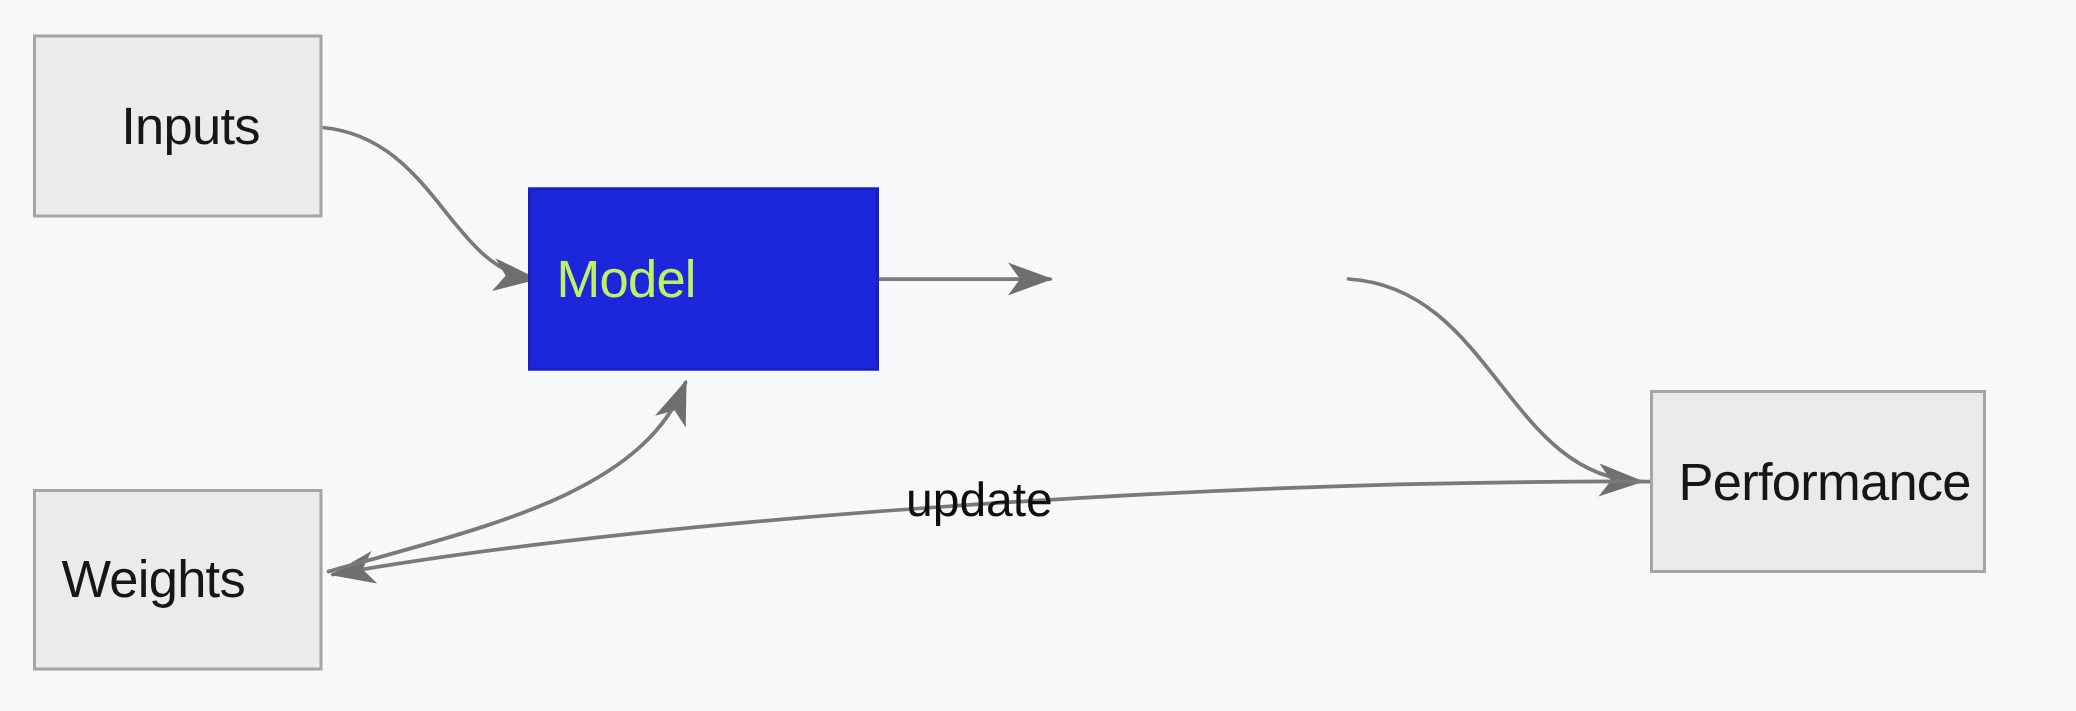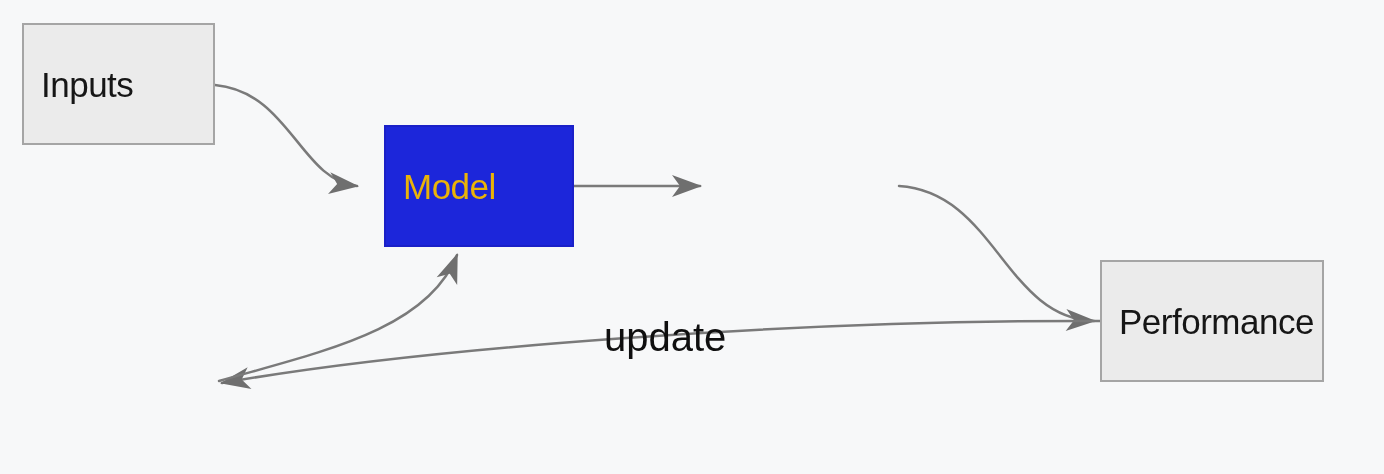--- a/index.html
+++ b/index.html
@@ -33,42 +33,42 @@
     border: 2px solid #a5a5a5;
     background: #ebebeb;
     color: #161616;
     display: flex;
     align-items: center;
     font-size: 35px;
     letter-spacing: -0.5px;
     padding-left: 17px;
     line-height: 1;
   }
-  .node-inputs      { left: 22px;   top: 23px;  width: 193px; height: 122px; }
-  .node-model       { left: 384px;  top: 125px; width: 190px; height: 122px;
-                      background: #1c26da; border-color: #1a20c8; color: #eab308; }
+  .node-inputs      { left: 22px;   top: 23px;  width: 193px; height: 122px; justify-content: center; }
+  .node-model       { left: 352px;  top: 125px; width: 234px; height: 122px;
+                      background: #1c26da; border-color: #1a20c8; color: #bef264; }
   .node-results     { left: 705px;  top: 125px; width: 194px; height: 122px;
                       align-items: flex-start; padding-top: 9px; }
   .node-weights     { left: 22px;   top: 326px; width: 193px; height: 121px; }
   .node-performance { left: 1100px; top: 260px; width: 224px; height: 122px; }
   .fold-corner {
     position: absolute;
     right: 6px;
     bottom: 5px;
     width: 16px;
     height: 15px;
     border-top: 2px solid #9b9b9b;
     border-left: 2px solid #9b9b9b;
     background: linear-gradient(135deg, #e8e5f9 0%, #ecebf6 60%, #ebebeb 100%);
   }
   .edge-label {
     position: absolute;
     left: 604px;
     top: 317px;
-    font-size: 40px;
+    font-size: 32px;
     color: #0f0f0f;
     line-height: 1;
   }
 </style>
 </head>
 <body>
 
 <div class="canvas">
 
   <svg class="edges-layer" width="1384" height="474" viewBox="0 0 1384 474" xmlns="http://www.w3.org/2000/svg">
@@ -91,20 +91,23 @@
 
   <div class="node node-inputs">
     <span>Inputs</span>
   </div>
 
   <div class="node node-model">
     <span>Model</span>
   </div>
 
 
+  <div class="node node-weights">
+    <span>Weights</span>
+  </div>
 
   <div class="node node-performance">
     <span>Performance</span>
   </div>
 
   <div class="edge-label">update</div>
 
 </div>
 
 </body></html>

